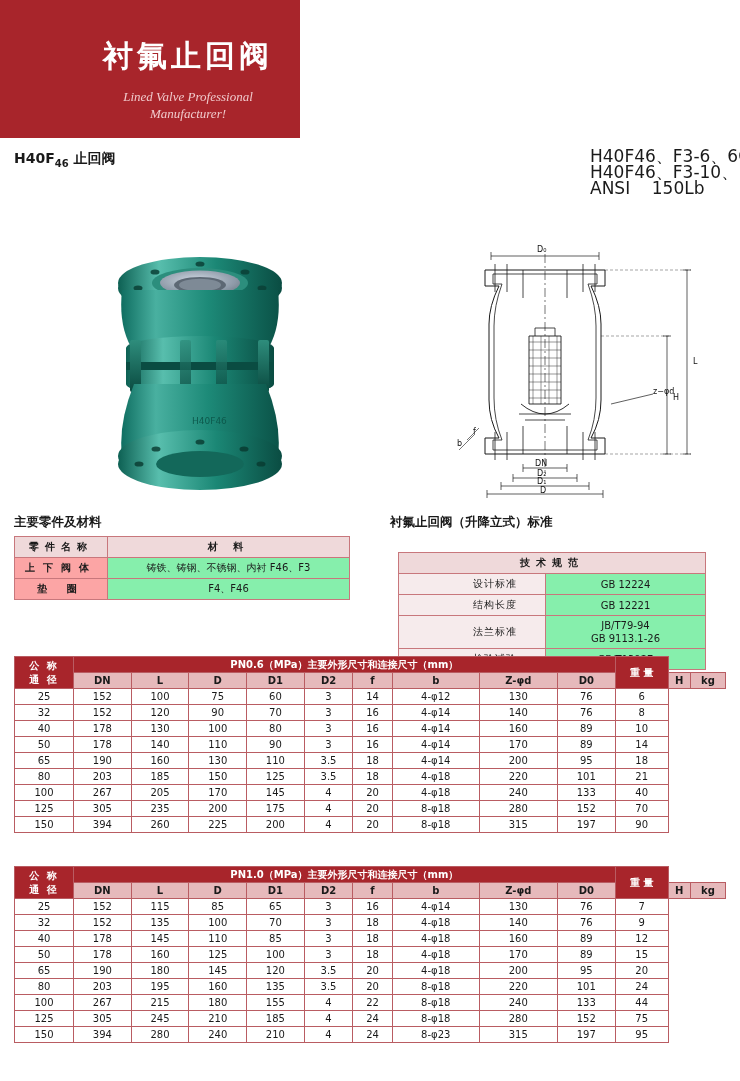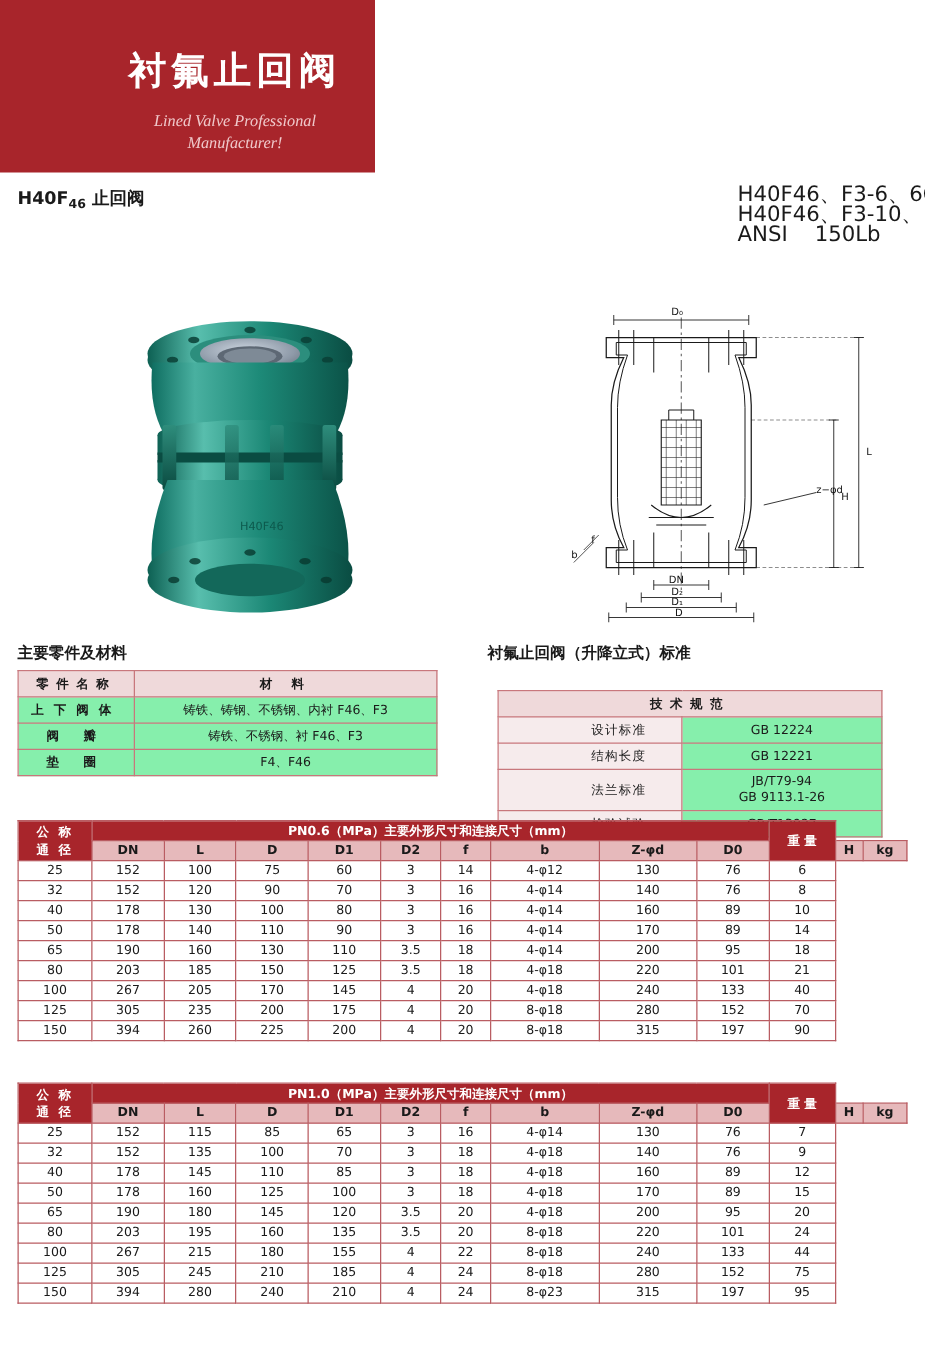--- a/index.html
+++ b/index.html
@@ -59,21 +59,21 @@
     font-family:"DejaVu Sans", sans-serif;
   }
   
   table{border-collapse:collapse;font-size:10px;font-family:"DejaVu Sans", sans-serif;}
   .tbl-left{position:absolute;left:14px;top:536px;width:336px;}
   .tbl-right{position:absolute;left:398px;top:536px;width:308px;margin-top:16px;}
   .tbl-left td,.tbl-right td,.tbl-left th,.tbl-right th{
     border:1px solid #c8777c;padding:3px 2px;text-align:center;
   }
   .tbl-left th,.tbl-right th{background:#efd9da;font-weight:bold;letter-spacing:6px;}
-  .tbl-left td.k{background:#86efac;font-weight:bold;letter-spacing:8px;width:88px;}
+  .tbl-left td.k{background:#fca5a5;font-weight:bold;letter-spacing:8px;width:88px;}
   .tbl-right td.k{background:#f6ebec;width:96px;letter-spacing:1px;padding-left:48px;}
   .tbl-left td.v,.tbl-right td.v{background:#86efac;}
 
   .bigtable{position:absolute;left:14px;width:712px;}
   .bigtable td,.bigtable th{
     border:1px solid #b95c62;text-align:center;height:15px;padding:0;
     font-size:10px;
   }
   .bigtable .hdr{background:#a8252b;color:#ffffff;font-weight:bold;}
   .bigtable .sub{background:#e6b9bb;font-weight:bold;}
@@ -250,24 +250,20 @@
   <tbody>
       <tr>
     <th>零件名称</th>
     <th>材    料</th>
   </tr>
   <tr>
     <td class="k">上下阀体</td>
     <td class="v">铸铁、铸钢、不锈钢、内衬 F46、F3</td>
   </tr>
   <tr>
-    <td class="k">阀  瓣</td>
-    <td class="v">铸铁、不锈钢、衬 F46、F3</td>
-  </tr>
-  <tr>
     <td class="k">垫  圈</td>
     <td class="v">F4、F46</td>
   </tr>
 </tbody>
   </table>
 
 <div class="sec-title" style="left:390px;top:514px;">衬氟止回阀（升降立式）标准</div>
 <table class="tbl-right">
   <tbody>
       <tr>

